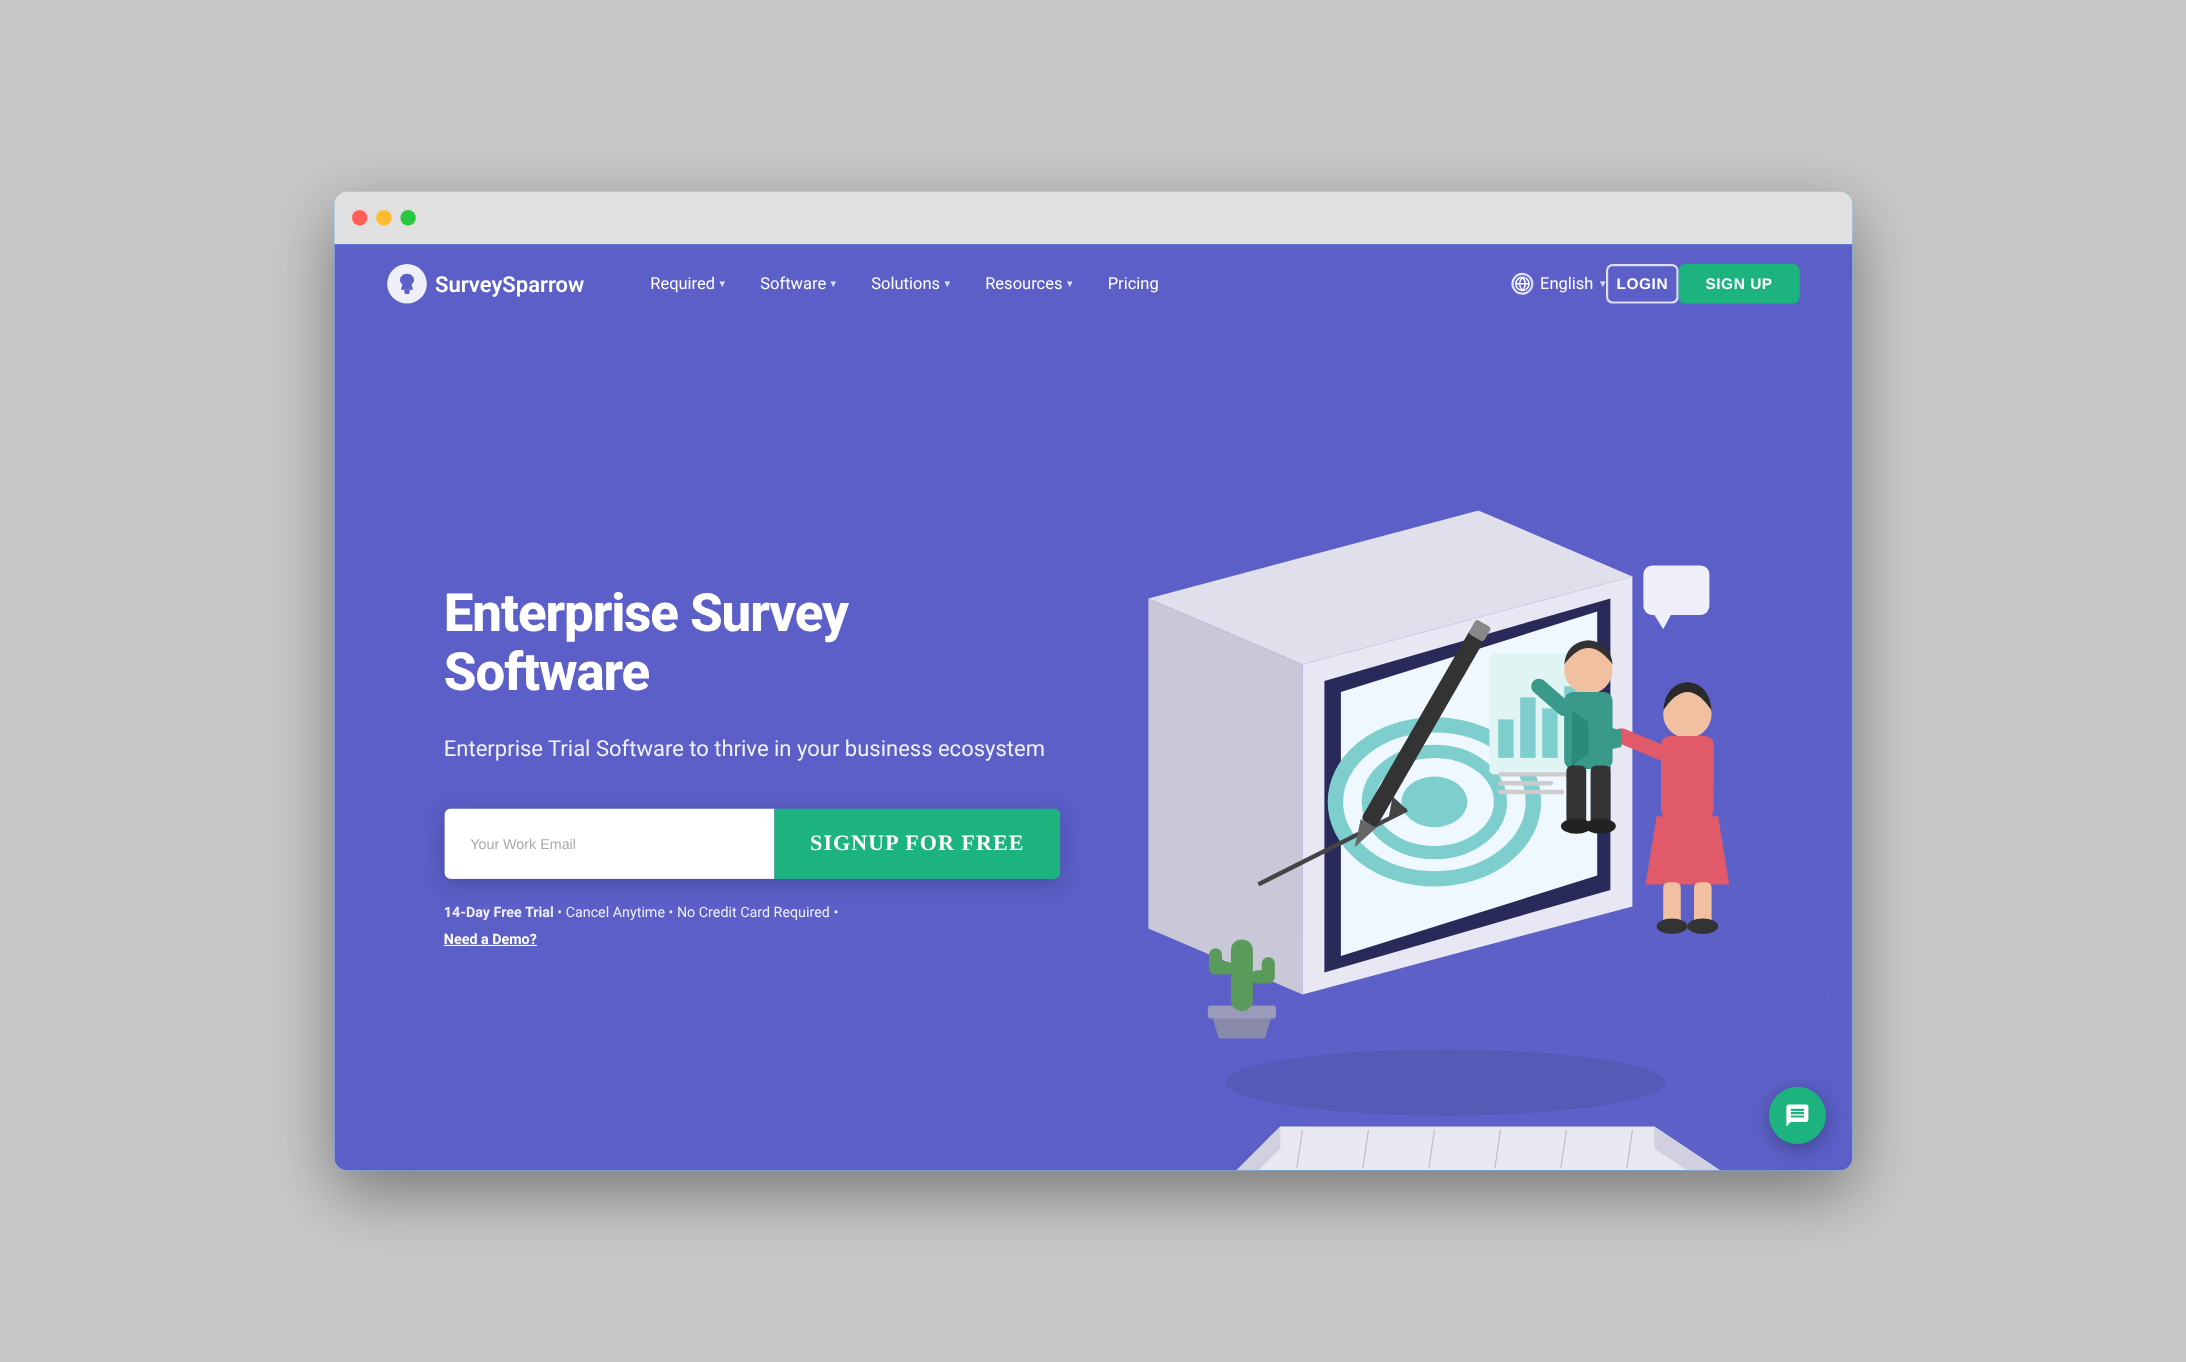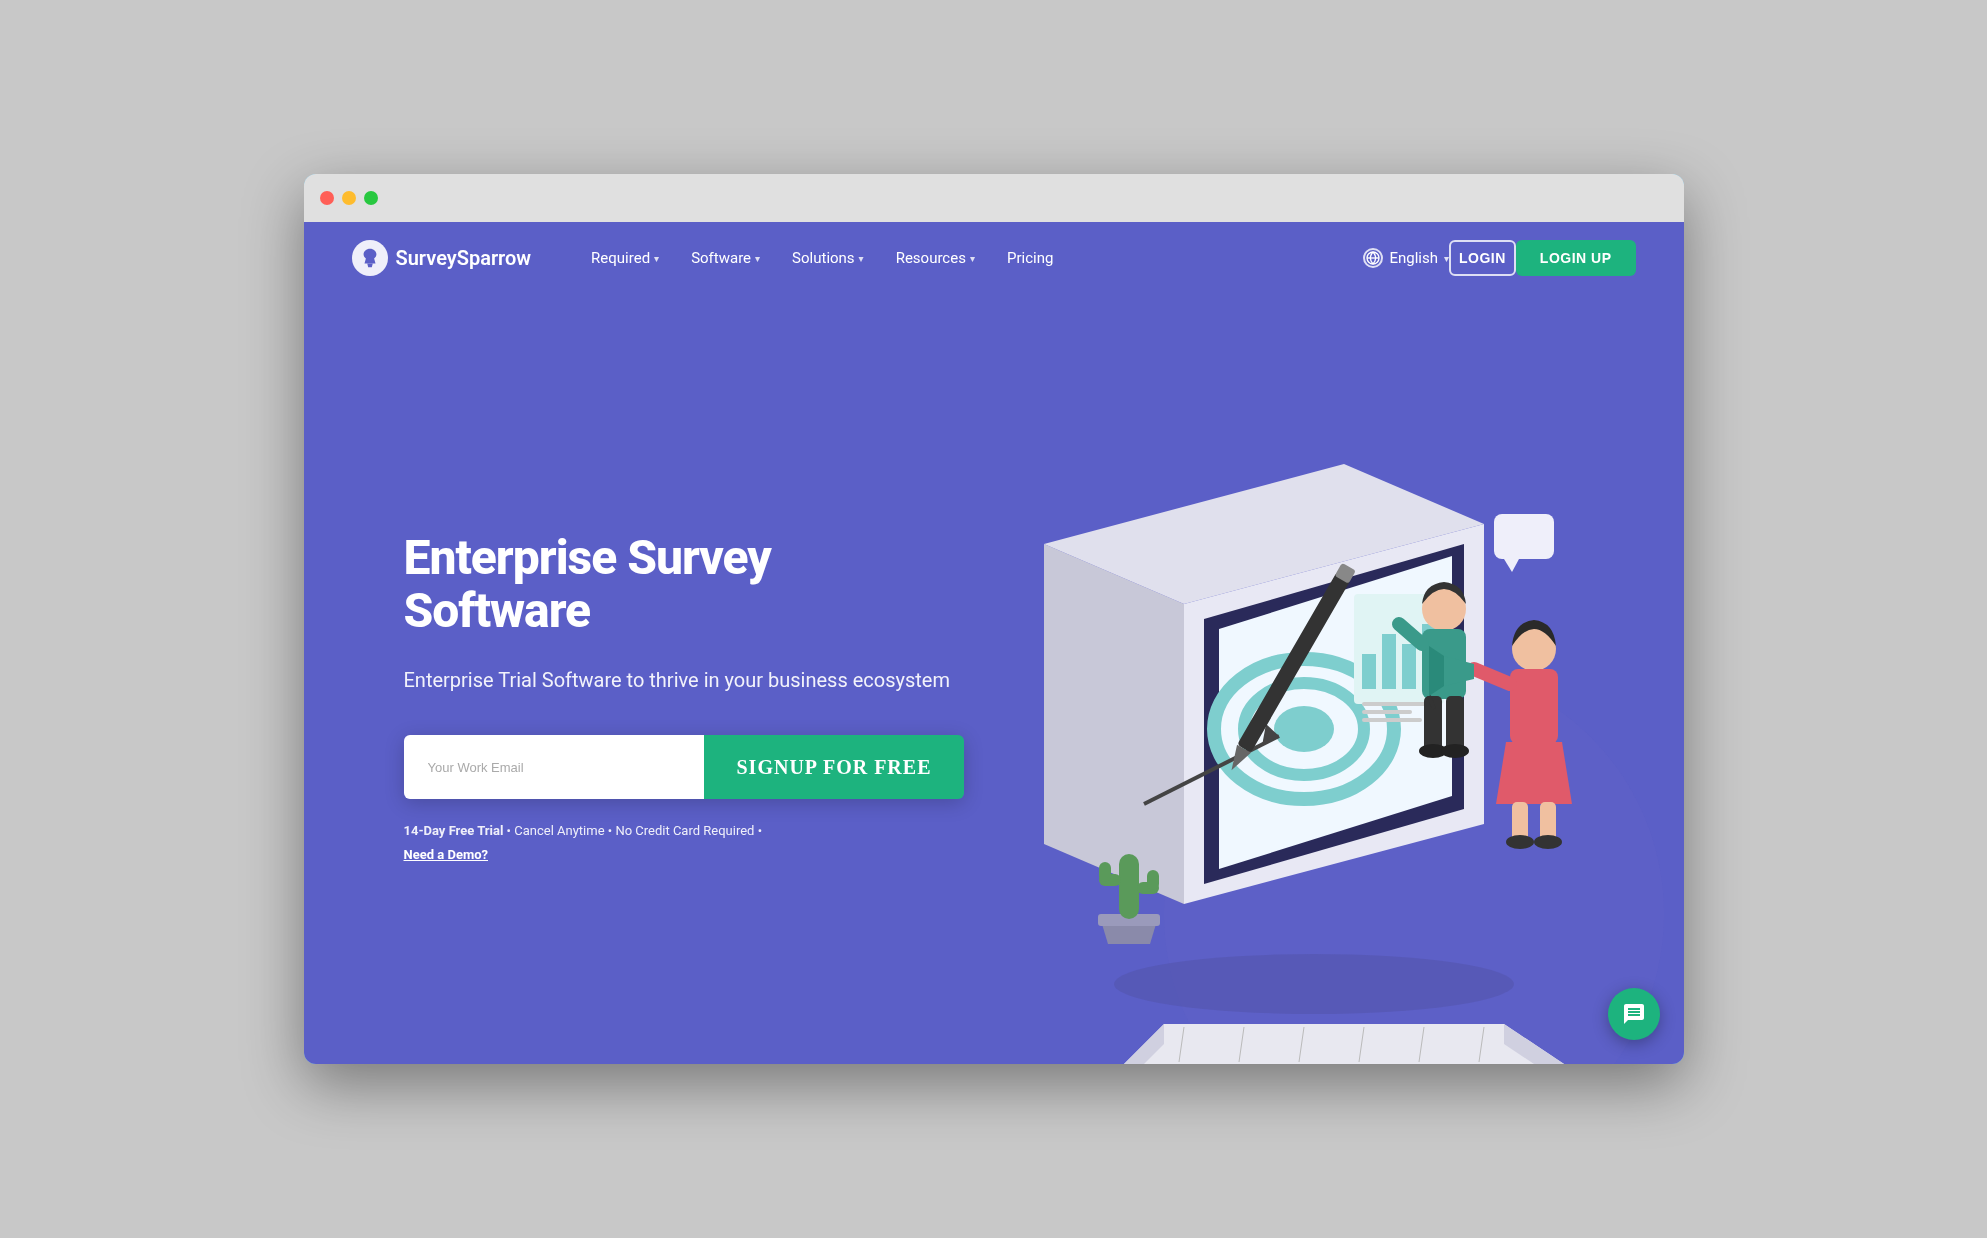--- a/index.html
+++ b/index.html
@@ -347,21 +347,21 @@
               <circle cx="12" cy="12" r="9"></circle>
               <path d="M12 3c-2.5 3-4 5.5-4 9s1.5 6 4 9"></path>
               <path d="M12 3c2.5 3 4 5.5 4 9s-1.5 6-4 9"></path>
               <path d="M3 12h18"></path>
             </svg>
           </div>
           <span>English</span>
           <span class="chevron">▾</span>
         </div>
         <button class="btn-login">LOGIN</button>
-        <button class="btn-signup">LOGIN UP</button>
+        <button class="btn-signup">SIGN UP</button>
       </div>
     </nav>
 
     <section class="hero">
       <div class="hero-left">
         <h1 class="hero-title">Enterprise Survey Software</h1>
         <p class="hero-subtitle">Enterprise Trial Software to thrive in your business ecosystem</p>
 
         <div class="email-form">
           <input class="email-input" type="email" placeholder="Your Work Email" style="">

